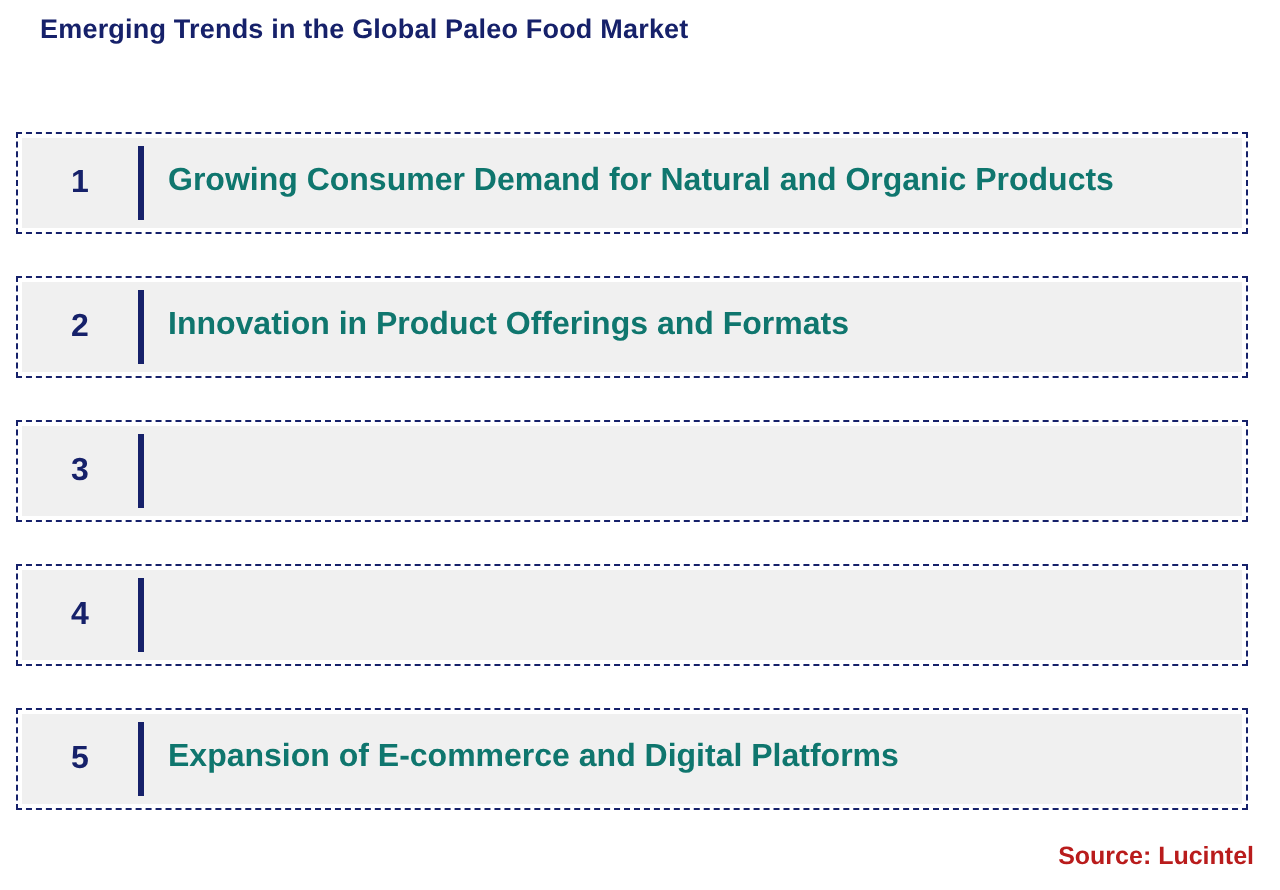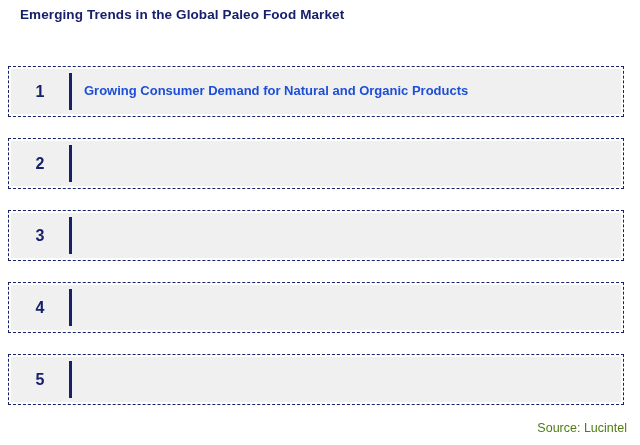--- a/index.html
+++ b/index.html
@@ -80,36 +80,36 @@
   .trend-divider {
     flex: 0 0 auto;
     width: 3px;
     height: 37px;
     background: #16216a;
     margin-right: 12px;
   }
 
   .trend-label {
     flex: 1 1 auto;
-    font-size: 13px;
+    font-size: 16px;
     font-weight: bold;
-    color: #1d4ed8;
+    color: #0f766e;
     line-height: 1.15;
     white-space: nowrap;
     overflow: hidden;
   }
 
   
   .source {
     position: absolute;
     right: 13px;
     bottom: 10px;
     font-size: 12.5px;
-    font-weight: normal;
-    color: #4d7c0f;
+    font-weight: bold;
+    color: #b91c1c;
     white-space: nowrap;
     margin-left: 20px;
   }
 </style>
 </head>
 <body>
 
 <div id="infographic">
 
   <div class="title">Emerging Trends in the Global Paleo Food Market</div>
@@ -121,20 +121,21 @@
         <div class="trend-number">1</div>
         <div class="trend-divider"></div>
         <div class="trend-label">Growing Consumer Demand for Natural and Organic Products</div>
       </div>
     </div>
 
     <div class="trend-row">
       <div class="trend-inner">
         <div class="trend-number">2</div>
         <div class="trend-divider"></div>
+        <div class="trend-label">Innovation in Product Offerings and Formats</div>
       </div>
     </div>
 
     <div class="trend-row">
       <div class="trend-inner">
         <div class="trend-number">3</div>
         <div class="trend-divider"></div>
       </div>
     </div>
 
@@ -142,20 +143,21 @@
       <div class="trend-inner">
         <div class="trend-number">4</div>
         <div class="trend-divider"></div>
       </div>
     </div>
 
     <div class="trend-row">
       <div class="trend-inner">
         <div class="trend-number">5</div>
         <div class="trend-divider"></div>
+        <div class="trend-label">Expansion of E-commerce and Digital Platforms</div>
       </div>
     </div>
 
   </div>
 
   <div class="source">Source: Lucintel</div>
 
 </div>
 
 </body></html>

